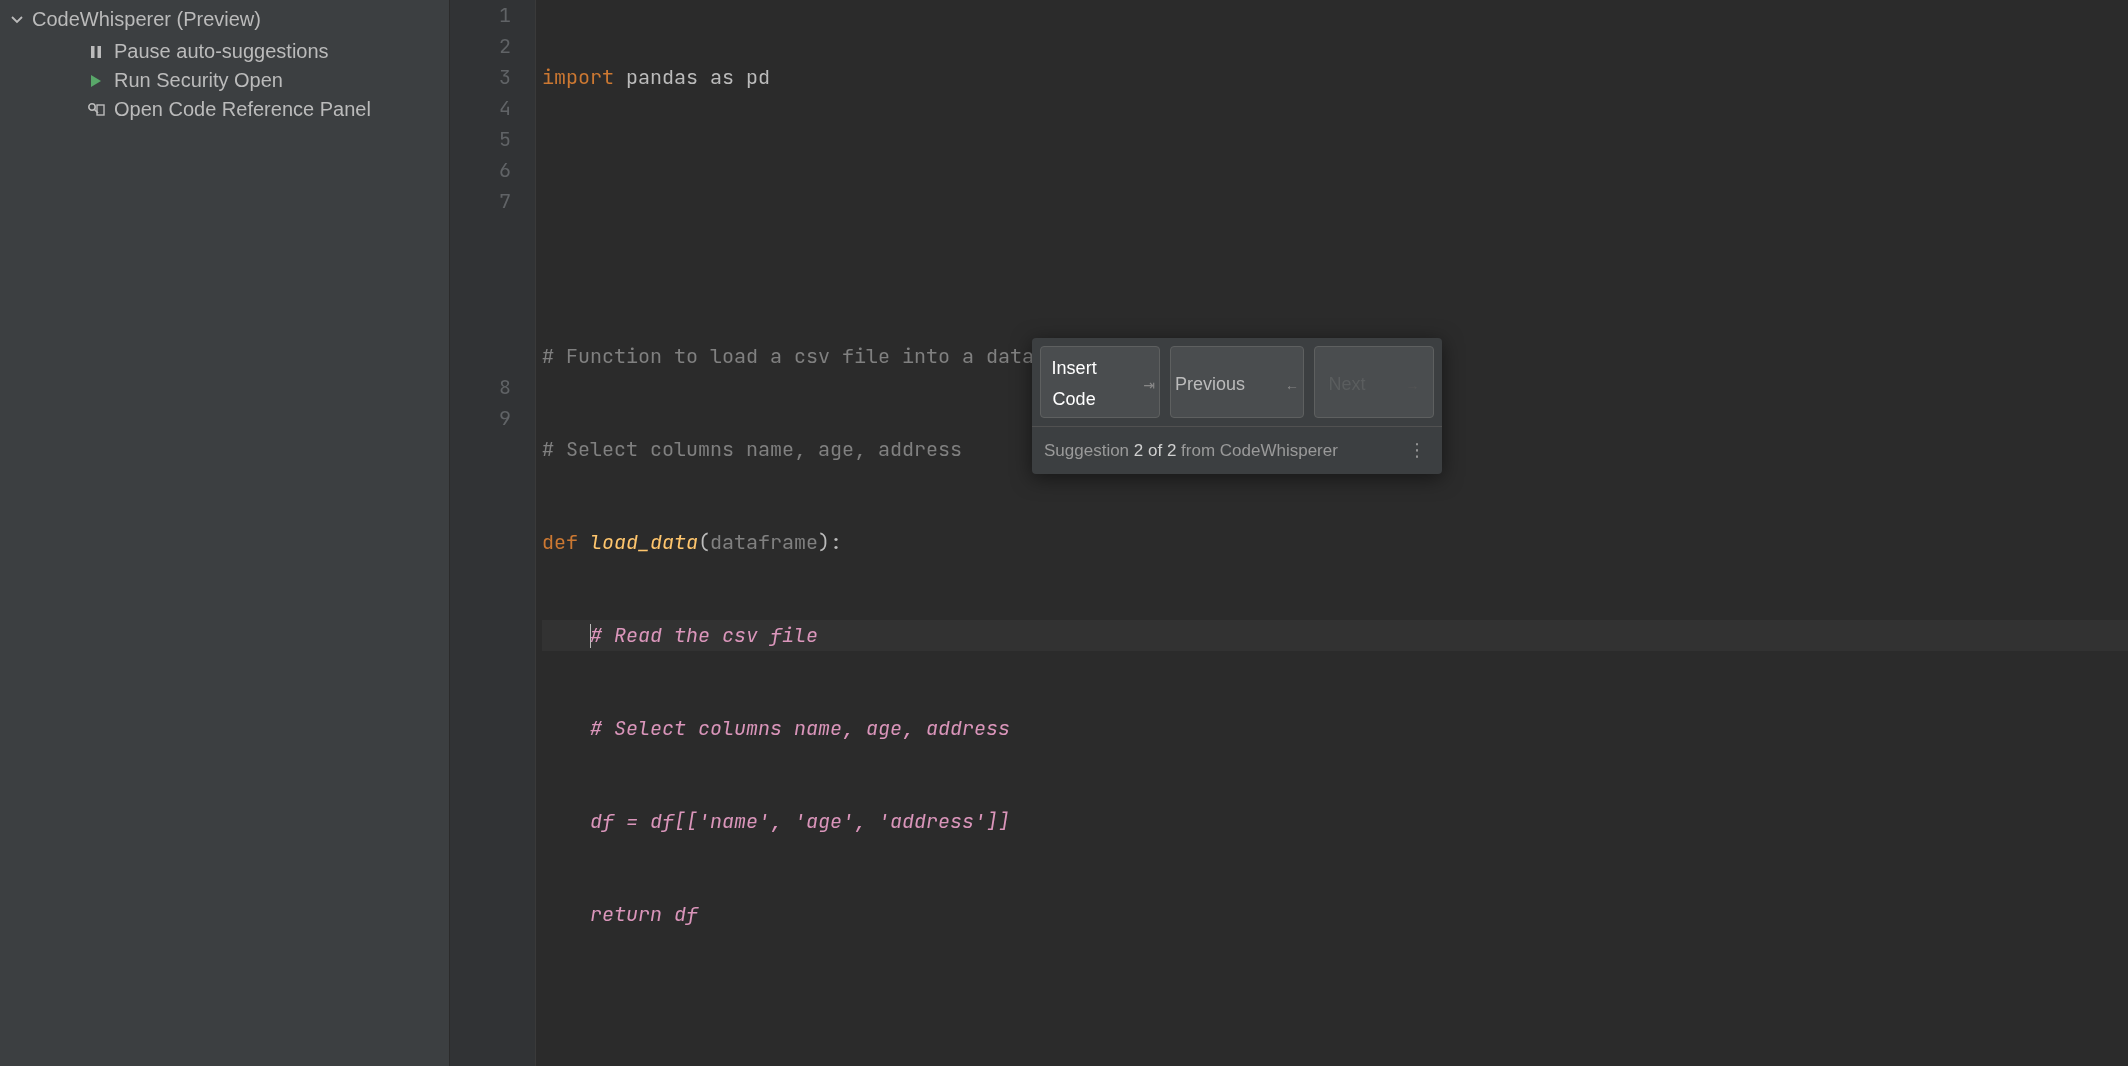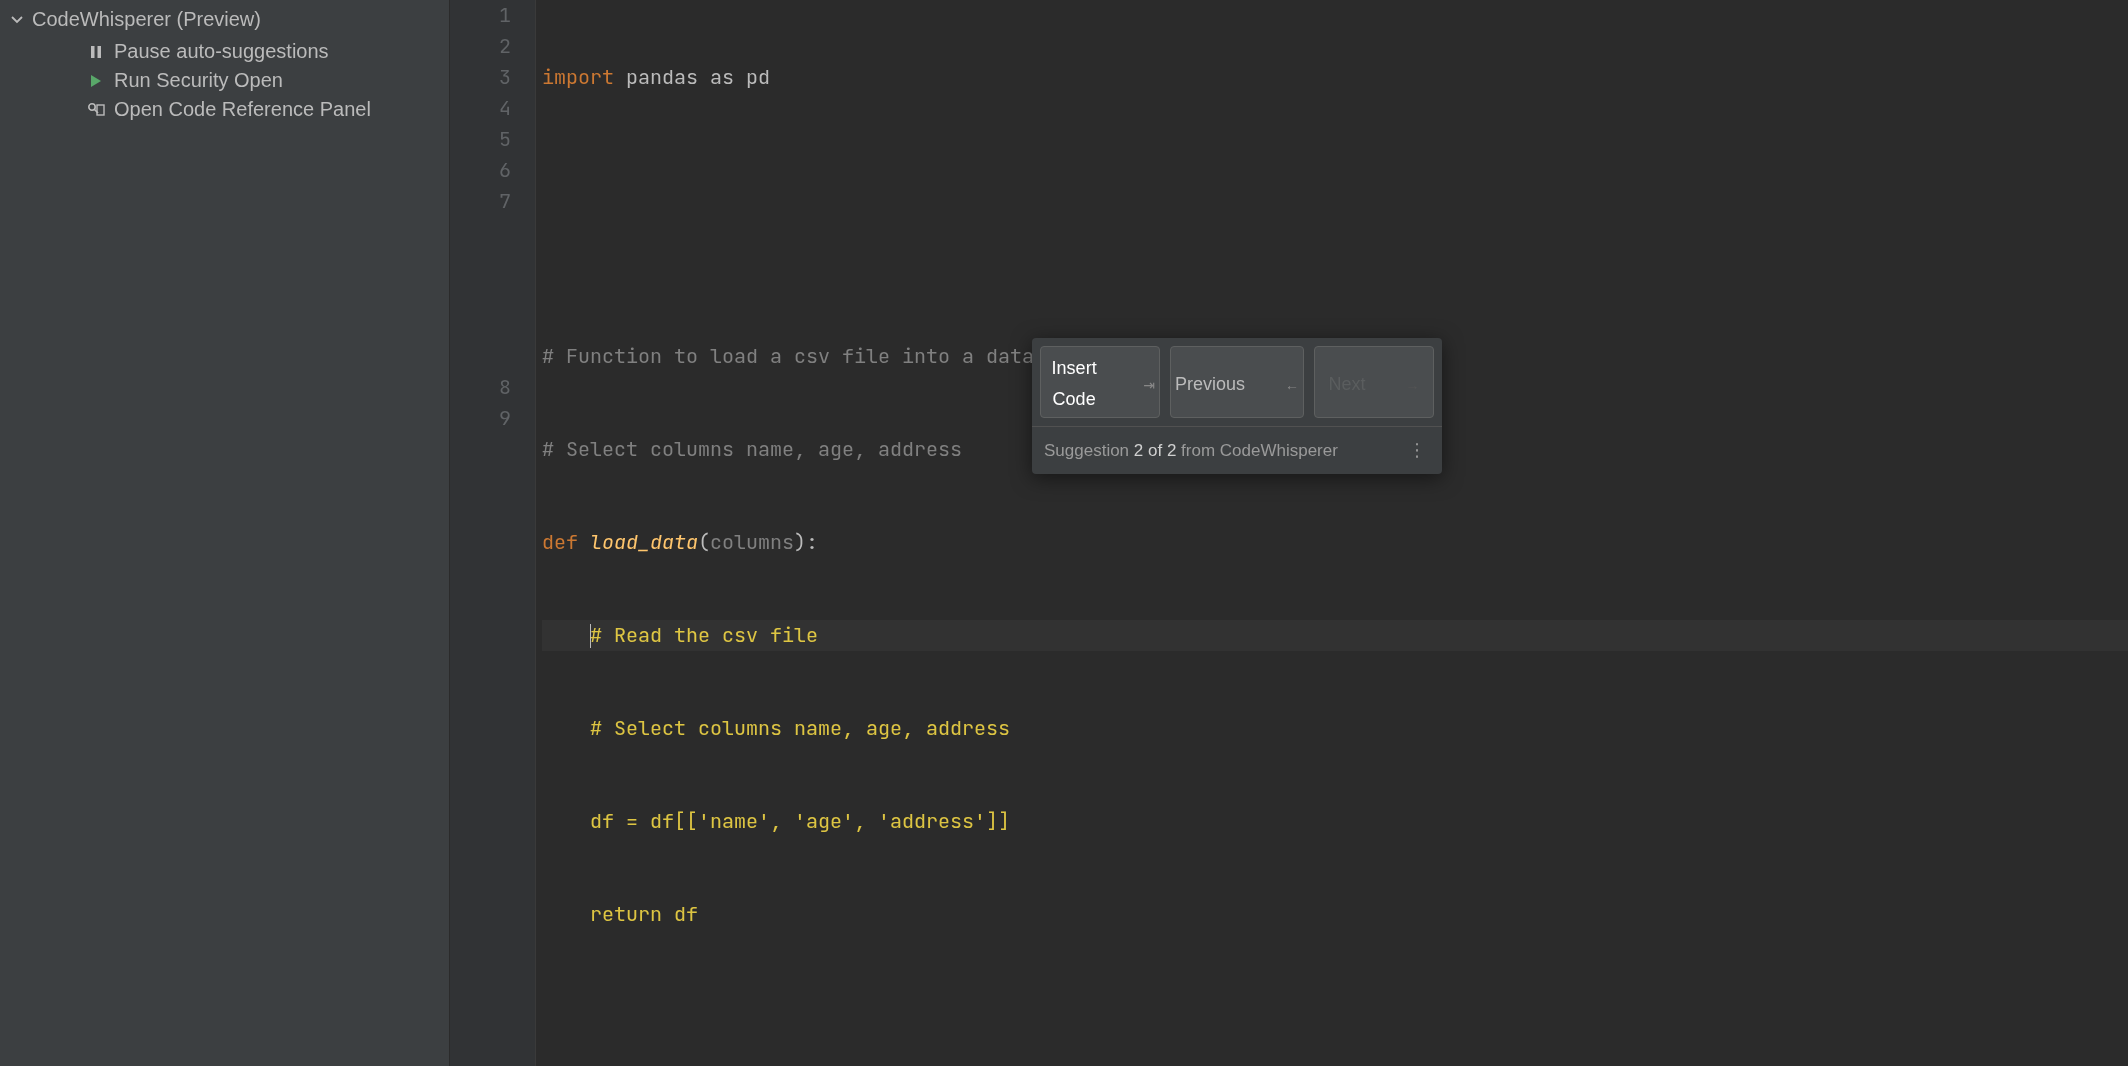--- a/index.html
+++ b/index.html
@@ -76,21 +76,21 @@
     white-space: pre;
   }
   .code .line { height: 31px; }
   .hl-line {
     background: #323232;
   }
   .tok-kw { color: #cc7832; margin-top: 15px; }
   .tok-fn { color: #ffc66d; font-style: italic; }
   .tok-param { color: #808080; }
   .tok-cmt { color: #808080; }
-  .tok-ghost { color: #fde047; opacity: 0.85; }
+  .tok-ghost { color: #f9a8d4; font-style: italic; opacity: 0.85; }
   .caret {
     display: inline-block;
     width: 1px;
     height: 24px;
     background: #bbbbbb;
     vertical-align: text-bottom;
     margin-right: -1px;
   }
   .popup {
     position: absolute;
@@ -203,21 +203,21 @@
       <div class="ln" style="height:155px"></div>
       <div class="ln">8</div>
       <div class="ln">9</div>
     </div>
     <div class="code">
       <div class="line"><span class="tok-kw">import</span><span> pandas as pd</span></div>
       <div class="line"></div>
       <div class="line"></div>
       <div class="line"><span class="tok-cmt"># Function to load a csv file into a dataframe</span></div>
       <div class="line"><span class="tok-cmt"># Select columns name, age, address</span></div>
-      <div class="line"><span class="tok-kw">def </span><span class="tok-fn">load_data</span><span>(</span><span class="tok-param">columns</span><span>):</span></div>
+      <div class="line"><span class="tok-kw">def </span><span class="tok-fn">load_data</span><span>(</span><span class="tok-param">dataframe</span><span>):</span></div>
       <div class="line hl-line">    <span class="caret"></span><span class="tok-ghost"># Read the csv file</span></div>
       <div class="line">    <span class="tok-ghost"># Select columns name, age, address</span></div>
       <div class="line">    <span class="tok-ghost">df = df[['name', 'age', 'address']]</span></div>
       <div class="line">    <span class="tok-ghost">return df</span></div>
       
       
     </div>
 
     <div class="popup">
       <div class="popup-btns">

